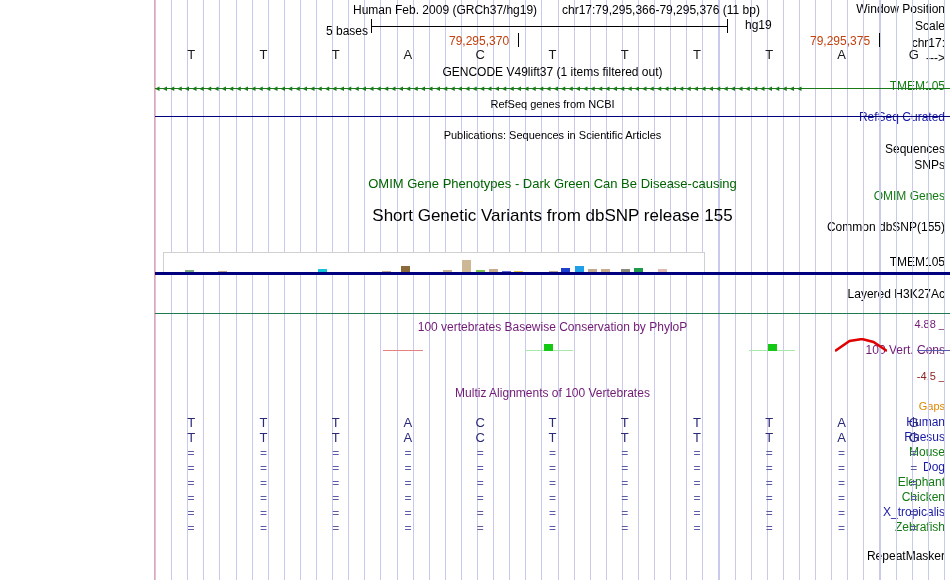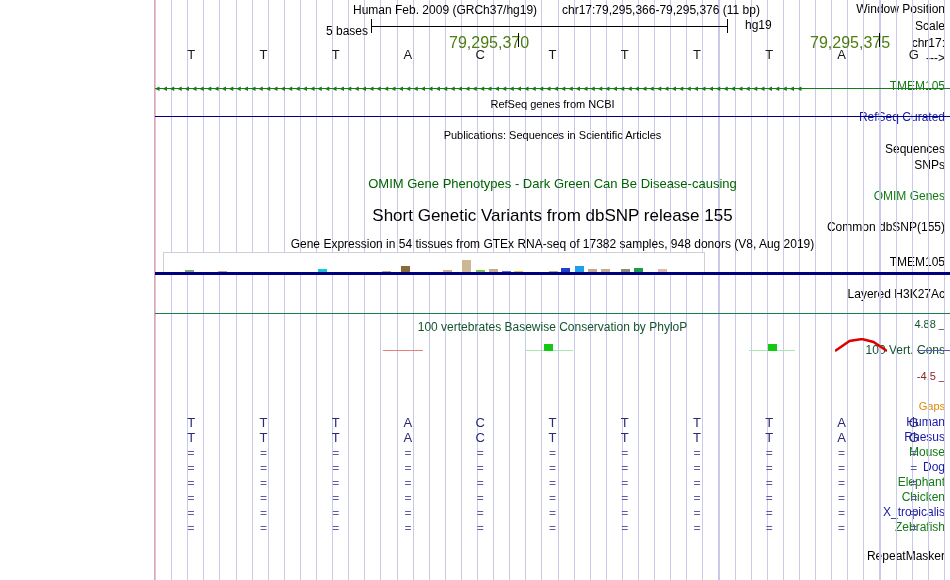--- a/index.html
+++ b/index.html
@@ -16,21 +16,21 @@
     padding-right:5px;box-sizing:border-box;white-space:nowrap;
     font-size:12px;line-height:13px;
   }
   .lbl.sm{font-size:11px;}
   .c-black{color:#000000;}
   .c-green{color:#127b12;}
   .c-dkgreen{color:#006400;}
   .c-blue{color:#1919a8;}
   .c-maroon{color:#8b2020;}
   .c-orange{color:#dd8800;}
-  .c-steel{color:#14532d;}
+  .c-steel{color:#701a75;}
 
   
   #data{position:absolute;left:155px;top:0;width:856px;height:580px;overflow:hidden;}
   #grid{position:absolute;left:0;top:0;width:795px;height:580px;
     background-image:repeating-linear-gradient(to right,
       #c9c9ee 0px,#c9c9ee 1px,transparent 1px,transparent 16.1px);
     pointer-events:none;}
   #leftedge{position:absolute;left:154px;top:0;width:1px;height:580px;background:#f2a0a0;}
 
   .ctr{
@@ -42,21 +42,21 @@
   
   .baserow{position:absolute;left:0;width:795px;height:16px;}
   .base{position:absolute;width:24px;margin-left:-12px;text-align:center;
         font-size:13px;line-height:16px;}
   .base.human{color:#2a2a7a;}
   .base.top{color:#1a1a1a;}
   .eq{position:absolute;width:24px;margin-left:-12px;text-align:center;
       font-size:12px;line-height:13px;color:#5a5aa5;}
 
   
-  .coord{position:absolute;font-size:16px;color:#4d7c0f;white-space:nowrap;}
+  .coord{position:absolute;font-size:12px;color:#c2410c;white-space:nowrap;}
   .coordtick{position:absolute;width:1px;background:#000;}
 
   
   #scalebar{position:absolute;height:1px;background:#000;}
   .scap{position:absolute;width:1px;background:#000;}
 
   
   #strandline{position:absolute;height:0;border-top:1px solid #1a7a1a;}
   .arrowglyph{position:absolute;font-size:10px;color:#1a7a1a;line-height:9px;
     letter-spacing:0px;white-space:nowrap;font-family:"DejaVu Sans",sans-serif;}
@@ -133,33 +133,33 @@
         <div class="base top" style="left: 252.955px;">A</div>
         <div class="base top" style="left: 325.227px;">C</div>
         <div class="base top" style="left: 397.5px;">T</div>
         <div class="base top" style="left: 469.773px;">T</div>
         <div class="base top" style="left: 542.045px;">T</div>
         <div class="base top" style="left: 614.318px;">T</div>
         <div class="base top" style="left: 686.591px;">A</div>
         <div class="base top" style="left: 758.864px;">G</div>
       </div>
 
+    <div class="ctr" style="top:65px">GENCODE V49lift37 (1 items filtered out)</div>
     <div id="strandline" style="left:0;top:88px;width:795px"></div>
     <div class="arrowglyph" id="arrows" style="left: 0px; top: 84px; width: 795px; color: rgb(26, 122, 26); font-size: 9px; letter-spacing: 0px;">◂ ◂ ◂ ◂ ◂ ◂ ◂ ◂ ◂ ◂ ◂ ◂ ◂ ◂ ◂ ◂ ◂ ◂ ◂ ◂ ◂ ◂ ◂ ◂ ◂ ◂ ◂ ◂ ◂ ◂ ◂ ◂ ◂ ◂ ◂ ◂ ◂ ◂ ◂ ◂ ◂ ◂ ◂ ◂ ◂ ◂ ◂ ◂ ◂ ◂ ◂ ◂ ◂ ◂ ◂ ◂ ◂ ◂ ◂ ◂ ◂ ◂ ◂ ◂ ◂ ◂ ◂ ◂ ◂ ◂ ◂ ◂ ◂ ◂ ◂ ◂ ◂ ◂ ◂ ◂ ◂ ◂ ◂ ◂ ◂ ◂ ◂ ◂ </div>
 
     <div class="ctr" style="top:98px;font-size:11px">RefSeq genes from NCBI</div>
     <div class="hline" style="left:0;top:116px;width:795px;border-top-color:#00007f"></div>
 
     <div class="ctr" style="top:129px;font-size:11px">Publications: Sequences in Scientific Articles</div>
 
     <div class="ctr c-dkgreen" style="top:176px;font-size:13px">OMIM Gene Phenotypes - Dark Green Can Be Disease-causing</div>
 
     <div class="ctr" style="top:206px;font-size:17px">Short Genetic Variants from dbSNP release 155</div>
 
-    <div class="ctr" style="top:237px;font-size:12px">Gene Expression in 54 tissues from GTEx RNA-seq of 17382 samples, 948 donors (V8, Aug 2019)</div>
     <div class="gtexbox" style="left:8px;top:252px;width:540px;height:21px">
       <div id="gtexbars" style="position:absolute;left:0;bottom:0;width:540px;height:21px">
           <div class="gbar" style="left: 21px; width: 9px; height: 4px; background: rgb(122, 168, 122);"></div>
           <div class="gbar" style="left: 54px; width: 9px; height: 3px; background: rgb(191, 164, 138);"></div>
           <div class="gbar" style="left: 154px; width: 9px; height: 5px; background: rgb(24, 196, 216);"></div>
           <div class="gbar" style="left: 218px; width: 9px; height: 3px; background: rgb(194, 169, 142);"></div>
           <div class="gbar" style="left: 237px; width: 9px; height: 8px; background: rgb(138, 106, 58);"></div>
           <div class="gbar" style="left: 279px; width: 9px; height: 4px; background: rgb(198, 178, 146);"></div>
           <div class="gbar" style="left: 298px; width: 9px; height: 14px; background: rgb(204, 184, 148);"></div>
           <div class="gbar" style="left: 312px; width: 9px; height: 4px; background: rgb(123, 191, 74);"></div>
@@ -186,20 +186,21 @@
         <div class="consline" style="left: 370px; top: 20px; width: 48px; background: rgb(168, 232, 168);"></div>
         <div class="consblock" style="left: 389px; top: 14px; width: 9px; height: 7px; background: rgb(20, 200, 20);"></div>
         <div class="consline" style="left: 594px; top: 20px; width: 46px; background: rgb(168, 232, 168);"></div>
         <div class="consblock" style="left: 613px; top: 14px; width: 9px; height: 7px; background: rgb(20, 200, 20);"></div>
         <svg width="52" height="14" style="position: absolute; left: 680px; top: 8px;">
           <path d="M0,13 L14.560000000000002,3 L27.04,1 L38.48,4 L52,13" stroke="#e00000" stroke-width="2.5" fill="none"></path>
         </svg>
         <div class="consline" style="left: 762px; top: 20px; width: 48px; background: rgb(90, 90, 176);"></div>
       </div>
 
+    <div class="ctr c-steel" style="top:386px;font-size:12px">Multiz Alignments of 100 Vertebrates</div>
 
     <div id="alignrows" style="position:absolute;left:0;top:412px;width:795px;height:125px">
         <div class="base human" style="top: 3px; left: 36.1364px;">T</div>
         <div class="base human" style="top: 3px; left: 108.409px;">T</div>
         <div class="base human" style="top: 3px; left: 180.682px;">T</div>
         <div class="base human" style="top: 3px; left: 252.955px;">A</div>
         <div class="base human" style="top: 3px; left: 325.227px;">C</div>
         <div class="base human" style="top: 3px; left: 397.5px;">T</div>
         <div class="base human" style="top: 3px; left: 469.773px;">T</div>
         <div class="base human" style="top: 3px; left: 542.045px;">T</div>

